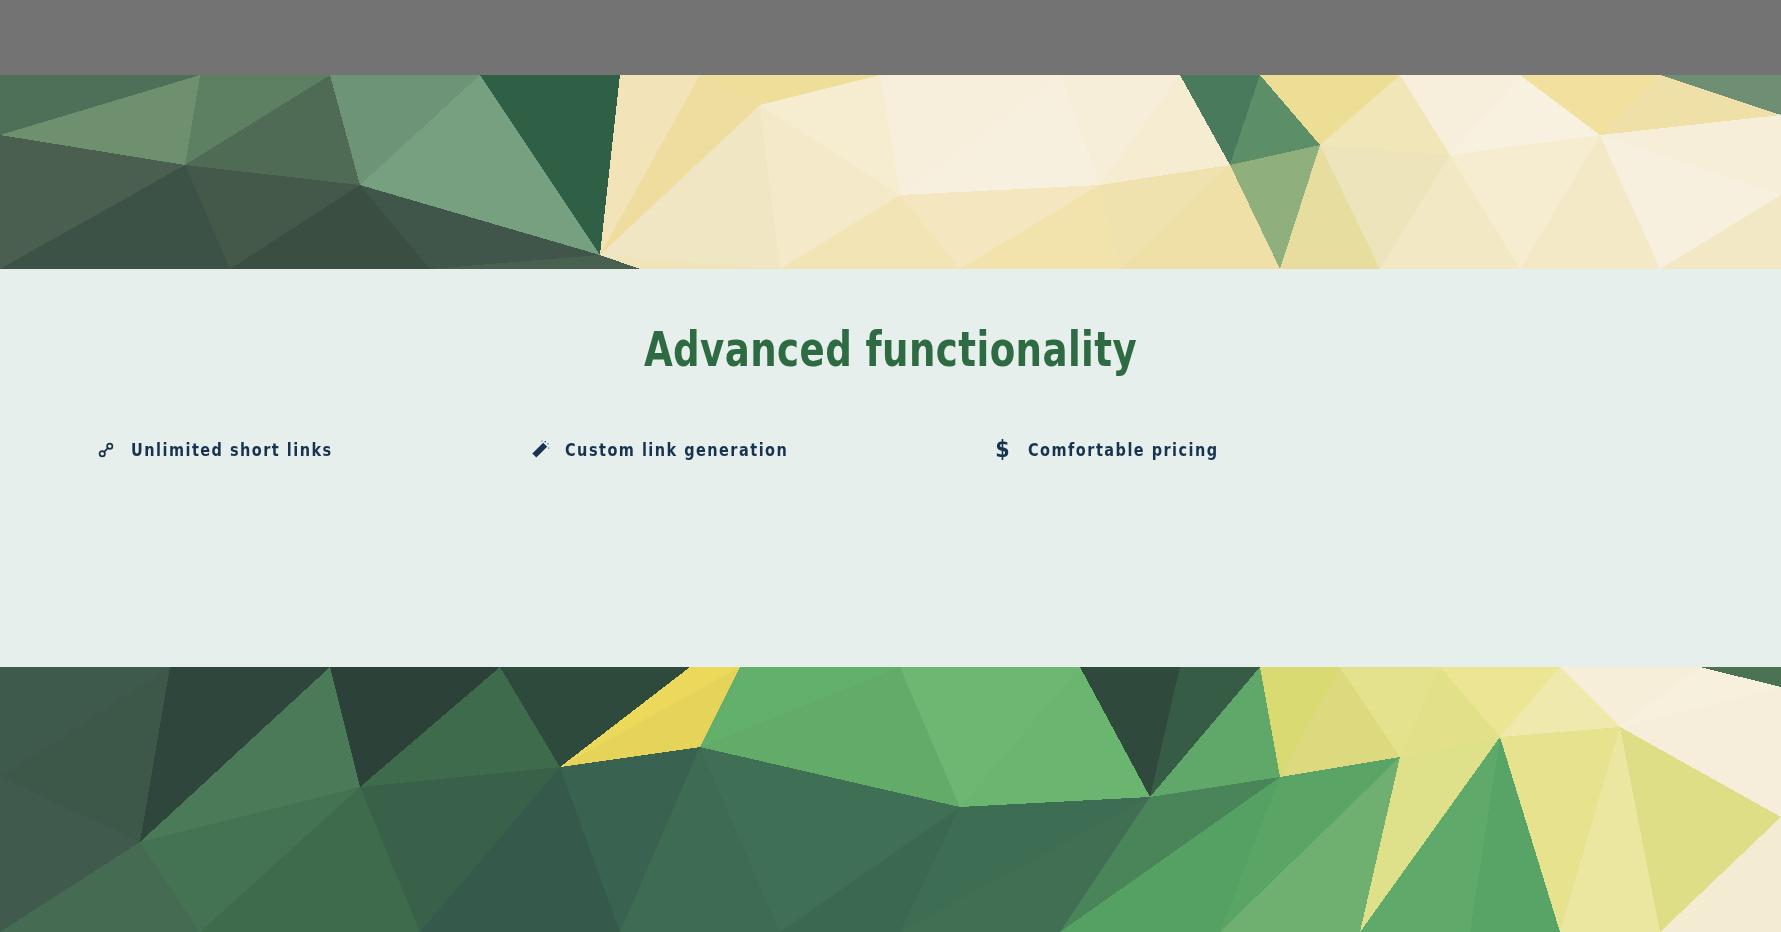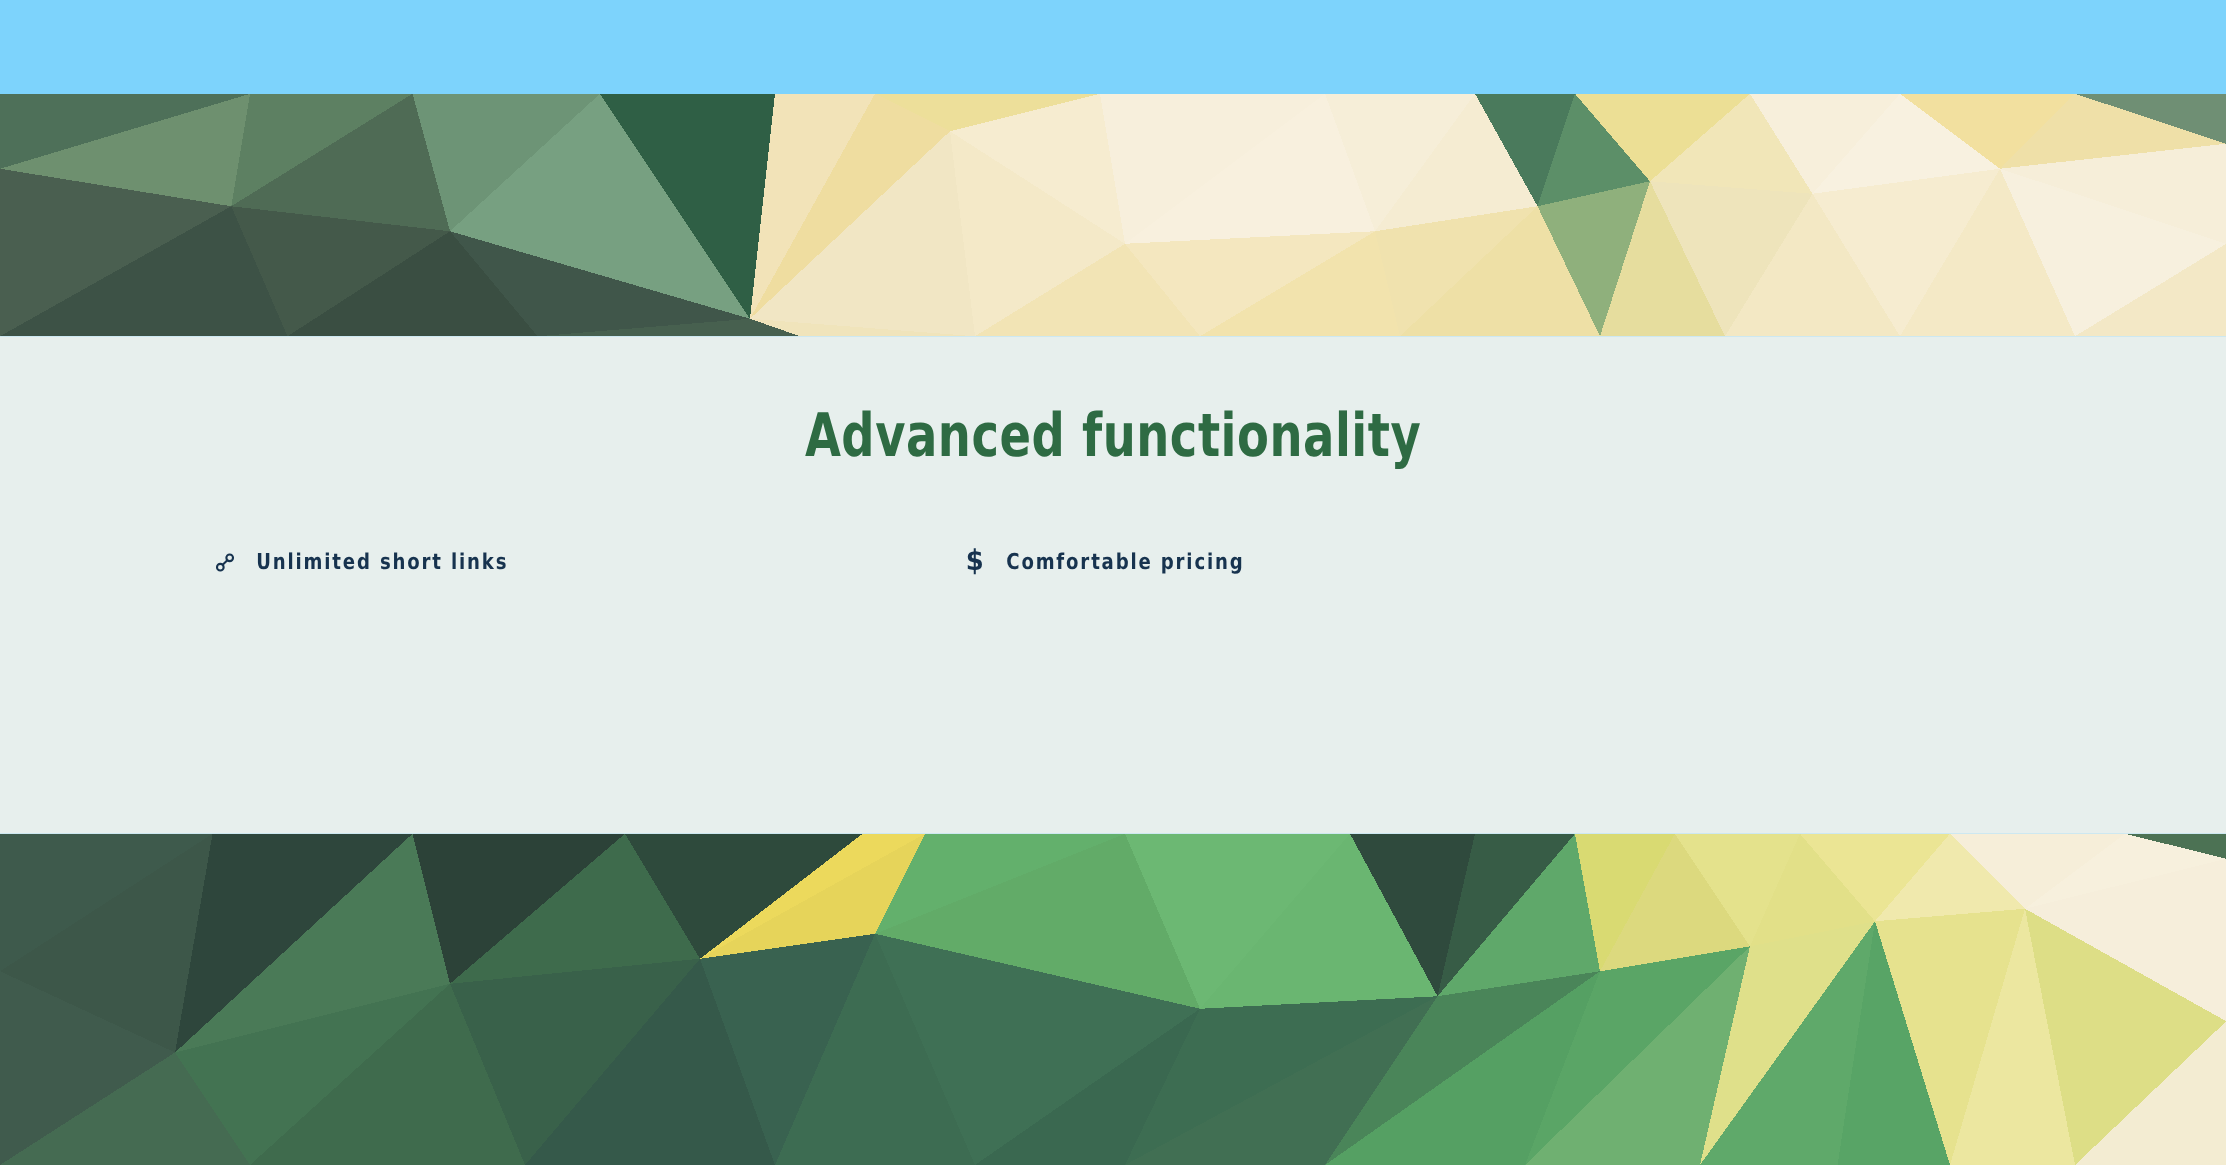--- a/index.html
+++ b/index.html
@@ -12,21 +12,21 @@
 
   body {
     background: #e7efed;
     font-family: "DejaVu Sans Condensed", "Liberation Sans", sans-serif;
   }
 
   .page {
     position: relative;
     width: 1781px;
     height: 932px;
-    background: #7dd3fc;
+    background: #737373;
     overflow: hidden;
   }
 
   
   .banner {
     position: absolute;
     left: 0;
     width: 1781px;
     overflow: hidden;
   }
@@ -52,21 +52,21 @@
     font-weight: 700;
     letter-spacing: 0.5px;
     color: #2e6b43;
     font-family: "DejaVu Sans Condensed", "Liberation Sans", sans-serif;
     transform: scaleX(0.86);
   }
 
   .features {
     margin-top: 36px;
     display: grid;
-    grid-template-columns: repeat(3, 1fr);
+    grid-template-columns: repeat(4, 1fr);
     grid-template-rows: repeat(3, 73px);
   }
 
   .feature {
     display: flex;
     align-items: center;
     justify-content: center;
     gap: 14px;
     white-space: nowrap;
   }
@@ -171,20 +171,32 @@
             <circle cx="7.5" cy="16.5" r="3.2"></circle>
             <circle cx="16.5" cy="7.5" r="3.2"></circle>
             <line x1="9.8" y1="14.2" x2="14.2" y2="9.8"></line>
           </svg>
         </span>
         <span class="feature-label">Unlimited short links</span>
       </div>
 
 
 
+      <div class="feature">
+        <span class="feature-icon">
+          <svg width="20" height="20" viewBox="0 0 24 24">
+            <path d="M15.8 3.2 L20.6 8 L7.6 21 L2.8 16.2 Z" fill="currentColor"></path>
+            <circle cx="18.3" cy="2.2" r="0.9" fill="currentColor"></circle>
+            <circle cx="21.6" cy="4.6" r="0.8" fill="currentColor"></circle>
+            <circle cx="14.4" cy="1.3" r="0.7" fill="currentColor"></circle>
+            <circle cx="22.4" cy="9.6" r="0.7" fill="currentColor"></circle>
+          </svg>
+        </span>
+        <span class="feature-label">Custom link generation</span>
+      </div>
 
 
 
 
 
       <div class="feature">
         <span class="feature-icon">
           <span class="dollar-glyph">$</span>
         </span>
         <span class="feature-label">Comfortable pricing</span>

